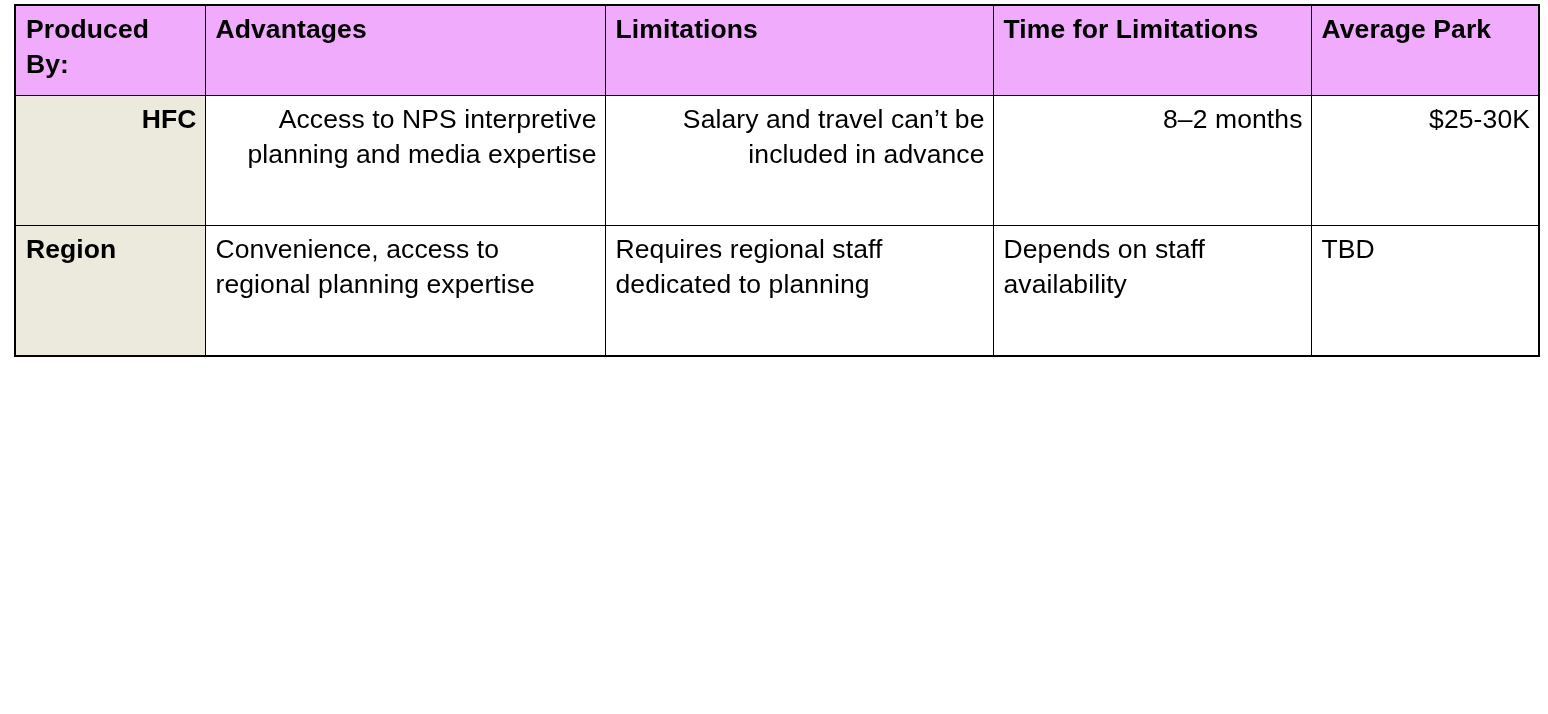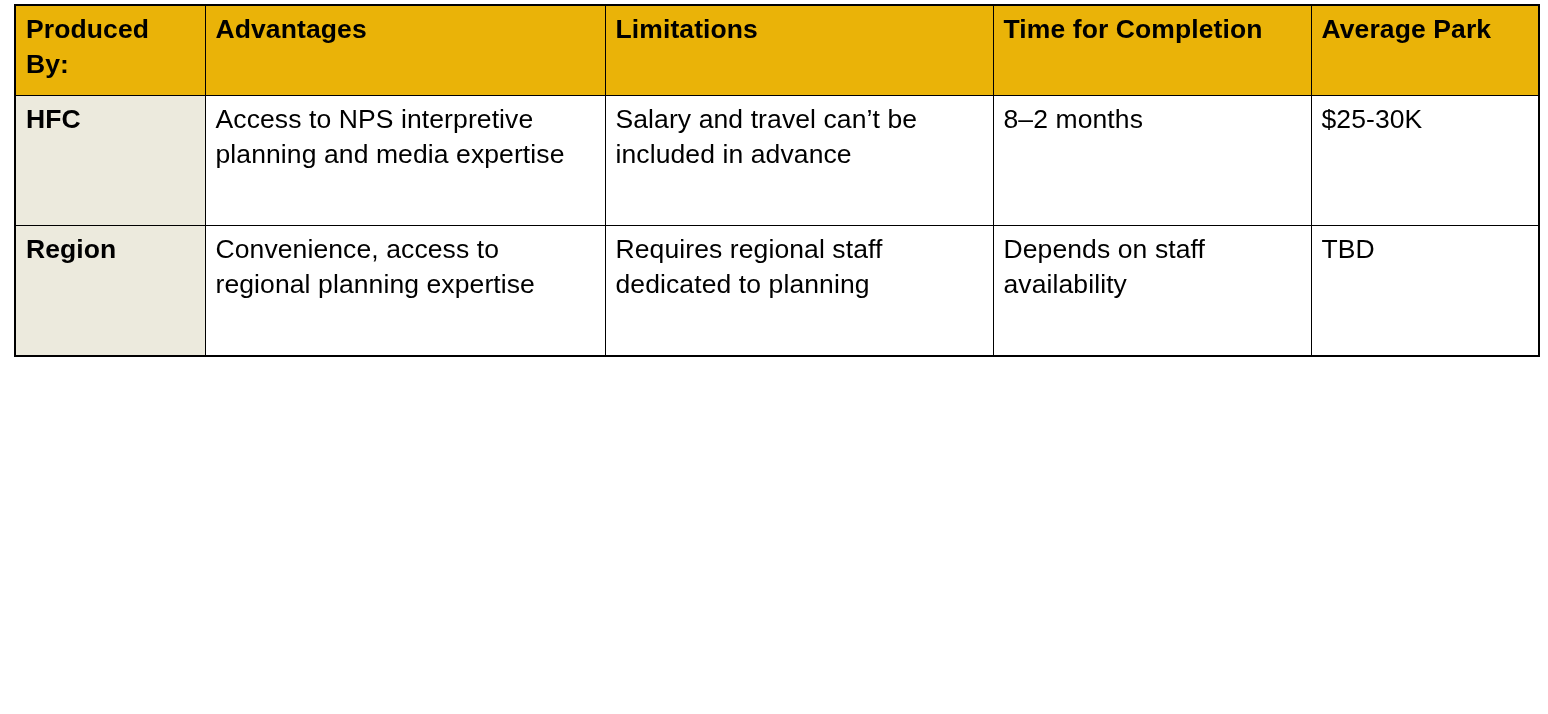--- a/index.html
+++ b/index.html
@@ -34,60 +34,60 @@
 
   table.matrix th, table.matrix td {
     border: 1.5px solid #000000;
     vertical-align: top;
     padding: 6px 8px 10px 10px;
     font-size: 26.5px;
     line-height: 1.33;
     letter-spacing: 0.1px;
   }
   thead th {
-    background: #eab308;
+    background: #f0abfc;
     font-weight: bold;
     font-size: 26.5px;
     padding-top: 8px;
     padding-bottom: 10px;
     text-align: left;
   }
   td.rowhead {
     background: #eceadd;
     font-weight: bold;
   }
   td.cell {
     background: #ffffff;
     font-weight: normal;
   }
   
   tr.r-head { height: 90px; }
   tr.r0 { height: 173px; }
-  tr.r1 { height: 130px; }
+  tr.r1 { height: 130px; text-align: right; }
   tr.r2 { height: 131px; }
   tr.r3 { height: 176px; }
 </style>
 </head>
 <body>
 
 <div class="sheet">
   <table class="matrix">
     <colgroup>
       <col class="c0">
       <col class="c1">
       <col class="c2">
       <col class="c3">
       <col class="c4">
     </colgroup>
     <thead>
       <tr class="r-head">
         <th>Produced By:</th>
         <th>Advantages</th>
         <th>Limitations</th>
-        <th>Time for Completion</th>
+        <th>Time for Limitations</th>
         <th>Average Park</th>
       </tr>
     </thead>
     <tbody>
       <tr class="r1">
         <td class="rowhead">HFC</td>
         <td class="cell">Access to NPS interpretive planning and media expertise</td>
         <td class="cell">Salary and travel can’t be included in advance</td>
         <td class="cell">8–2 months</td>
         <td class="cell">$25-30K</td>

